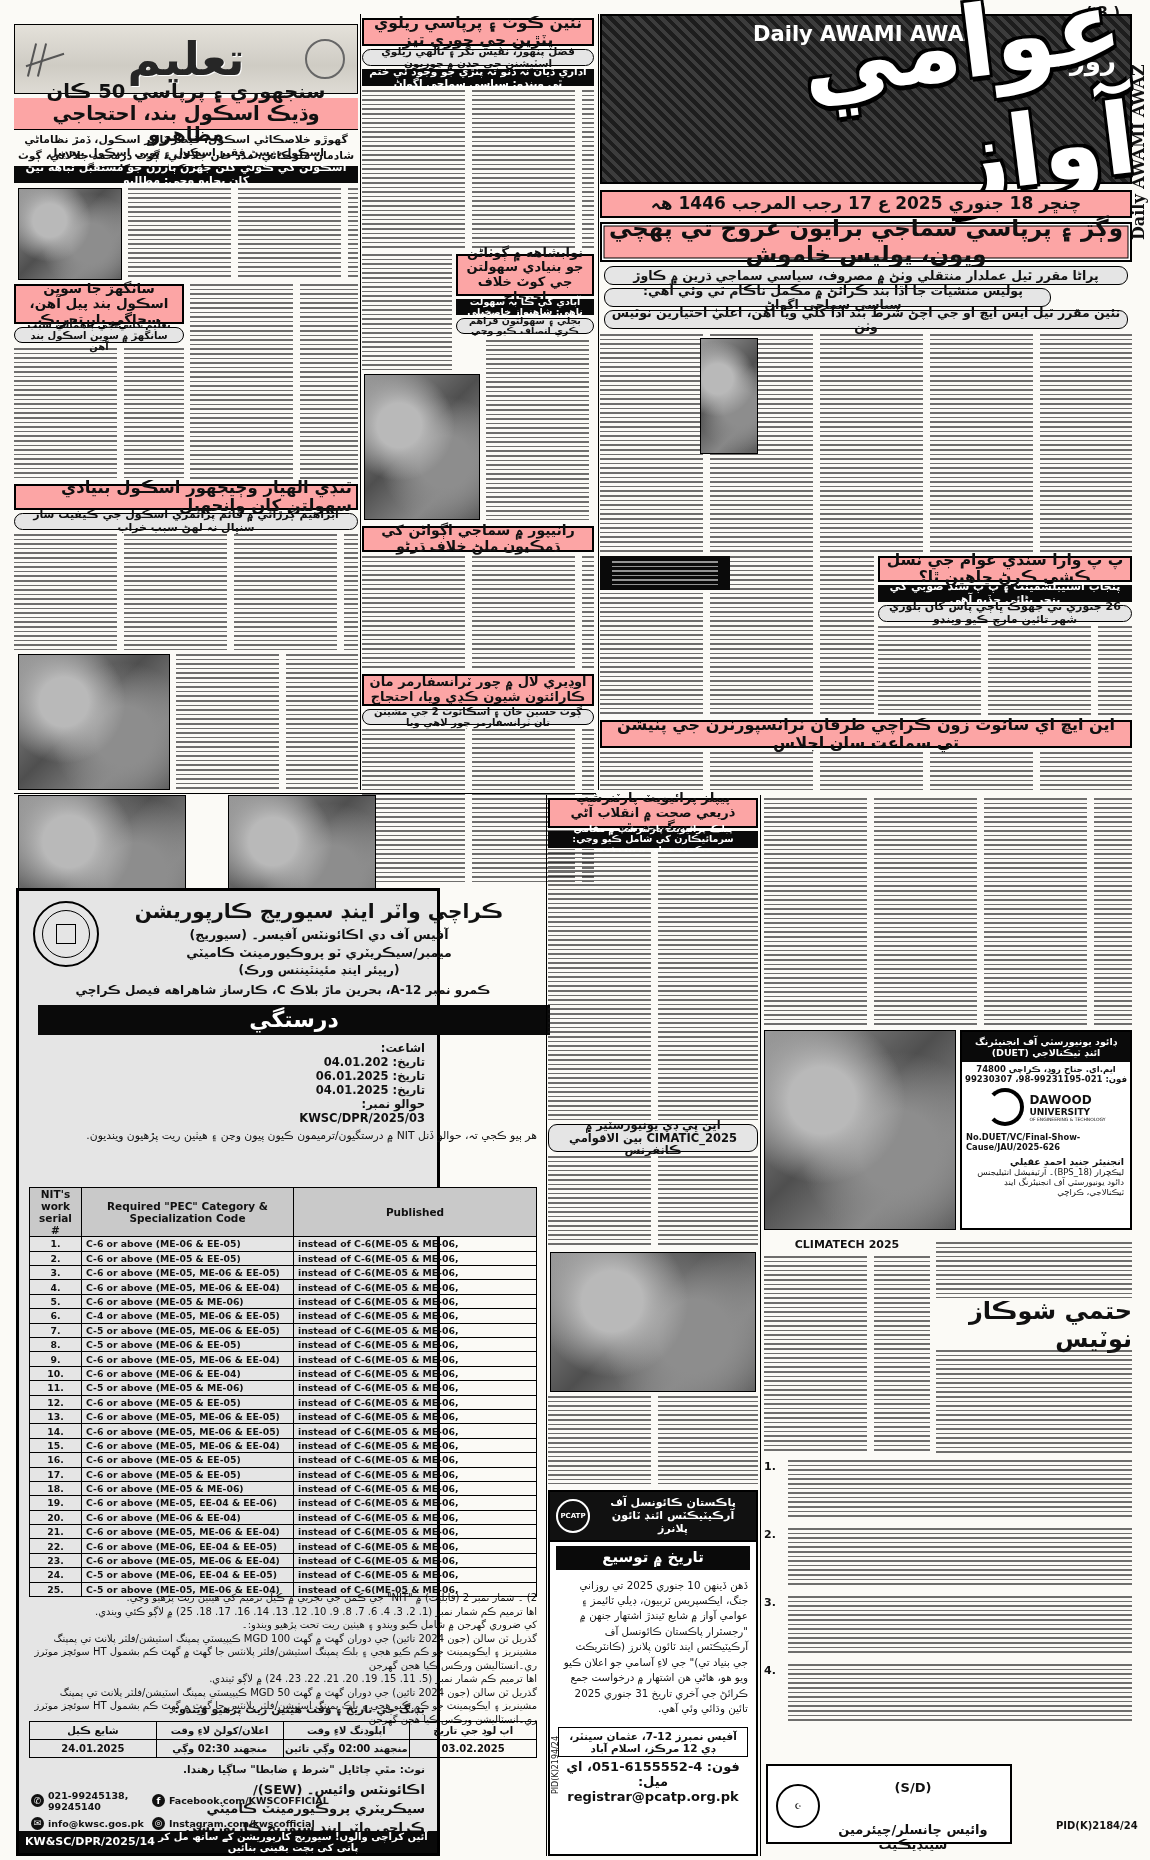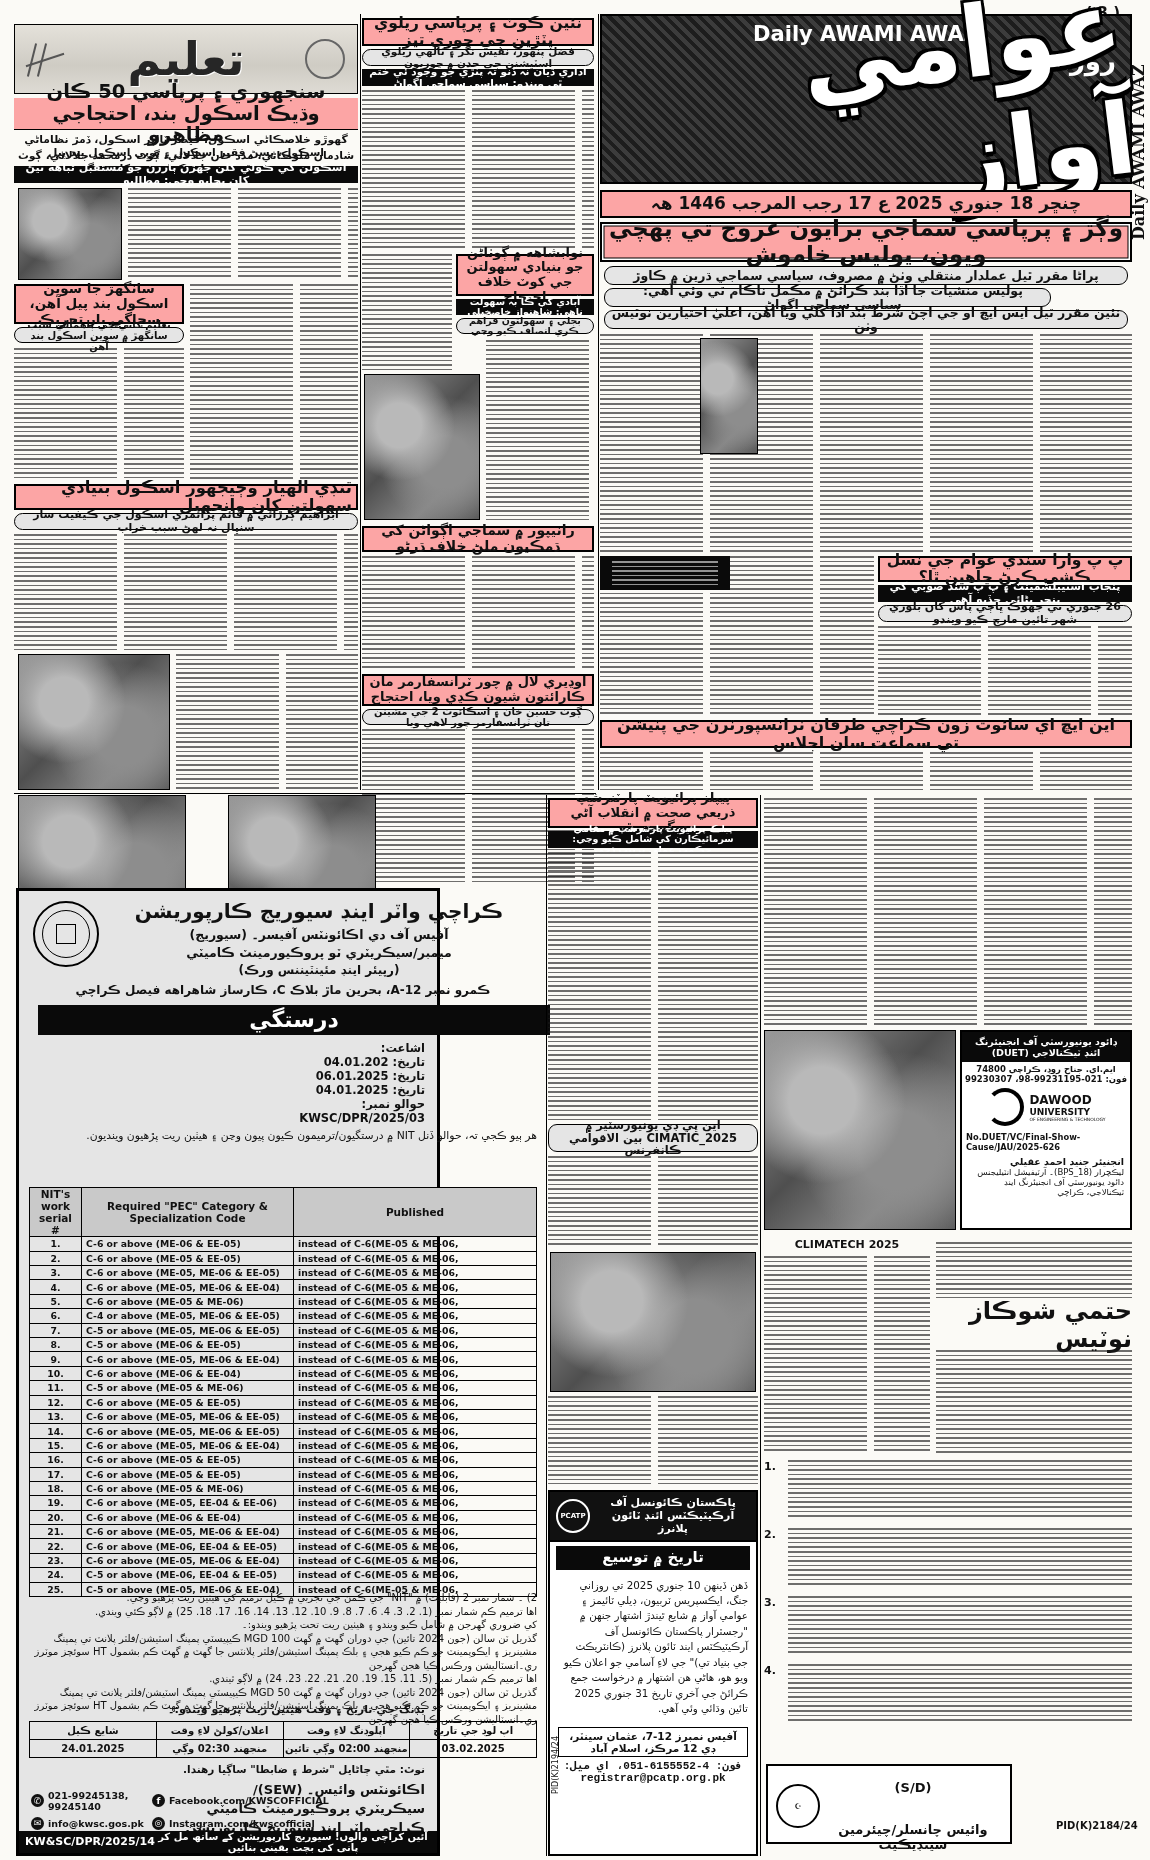--- a/index.html
+++ b/index.html
@@ -395,21 +395,21 @@
   <div class="abs greek gcols" style="left:548px;top:1396px;width:210px;height:88px;"></div>
 
   <div class="abs" style="left:548px;top:1490px;width:210px;height:366px;border:2.5px solid #000;background:#fff;">
     <div style="display:flex;align-items:center;gap:6px;padding:4px 6px;border-bottom:2px solid #000;background:#111;color:#fff;">
       <div class="circle-logo" style="width:30px;height:30px;border-color:#fff;color:#fff;font-size:7px;font-weight:bold;flex:0 0 30px;">PCATP</div>
       <div class="rtl b" style="font-size:11px;line-height:1.2;text-align:center;flex:1;">پاڪستان ڪائونسل آف آرڪيٽيڪٽس ائنڊ ٽائون پلانرز</div>
     </div>
     <div class="kbar rtl" style="height:24px;font-size:15px;margin:4px 6px;">تاريخ ۾ توسيع</div>
     <div class="rtl" style="font-size:10.3px;line-height:1.5;padding:4px 8px;text-align:right;">ڏهن ڏينهن 10 جنوري 2025 تي روزاني جنگ، ايڪسپريس ٽربيون، ڊيلي ٽائيمز ۽ عوامي آواز ۾ شايع ٿيندڙ اشتهار جنهن ۾ "رجسٽرار پاڪستان ڪائونسل آف آرڪيٽيڪٽس ايند ٽائون پلانرز (ڪانٽريڪٽ جي بنياد تي)" جي لاءِ آسامي جو اعلان ڪيو ويو هو، هاڻي هن اشتهار ۾ درخواست جمع ڪرائڻ جي آخري تاريخ 31 جنوري 2025 تائين وڌائي وئي آهي.</div>
     <div class="rtl b cen" style="font-size:10.5px;border:1.5px solid #000;margin:6px 8px 2px;padding:2px;">آفيس نمبرز 12-7، عثمان سينٽر، ڊي 12 مرڪز، اسلام آباد</div>
-    <div class="rtl b cen" style="font-size:11px;margin:0 8px;font-family:Liberation Mono, monospace;">فون: 4-6155552-051، اي ميل: registrar@pcatp.org.pk</div>
+    <div class="rtl b cen" style="font-size:13px;margin:0 8px;">فون: 4-6155552-051، اي ميل: registrar@pcatp.org.pk</div>
     <div class="abs vert" style="left:1px;bottom:60px;font-size:8px;">PID(K)2194/24</div>
   </div>
 
   <div class="abs greek gcols" style="left:764px;top:798px;width:368px;height:228px;"></div>
   <div class="abs photo" style="left:764px;top:1030px;width:192px;height:200px;"></div>
 
   <div class="abs" style="left:960px;top:1030px;width:172px;height:200px;border:2px solid #000;background:#fff;">
     <div class="kbar rtl" style="height:30px;font-size:9.5px;line-height:1.2;">ڊائود يونيورسٽي آف انجنيئرنگ ائنڊ ٽيڪنالاجي (DUET)</div>
     <div class="rtl b cen" style="font-size:8.5px;margin-top:2px;">ايم.اي. جناح روڊ، ڪراچي 74800</div>
     <div class="rtl b cen" style="font-size:8.5px;">فون: 021-99231195-98، 99230307</div>

